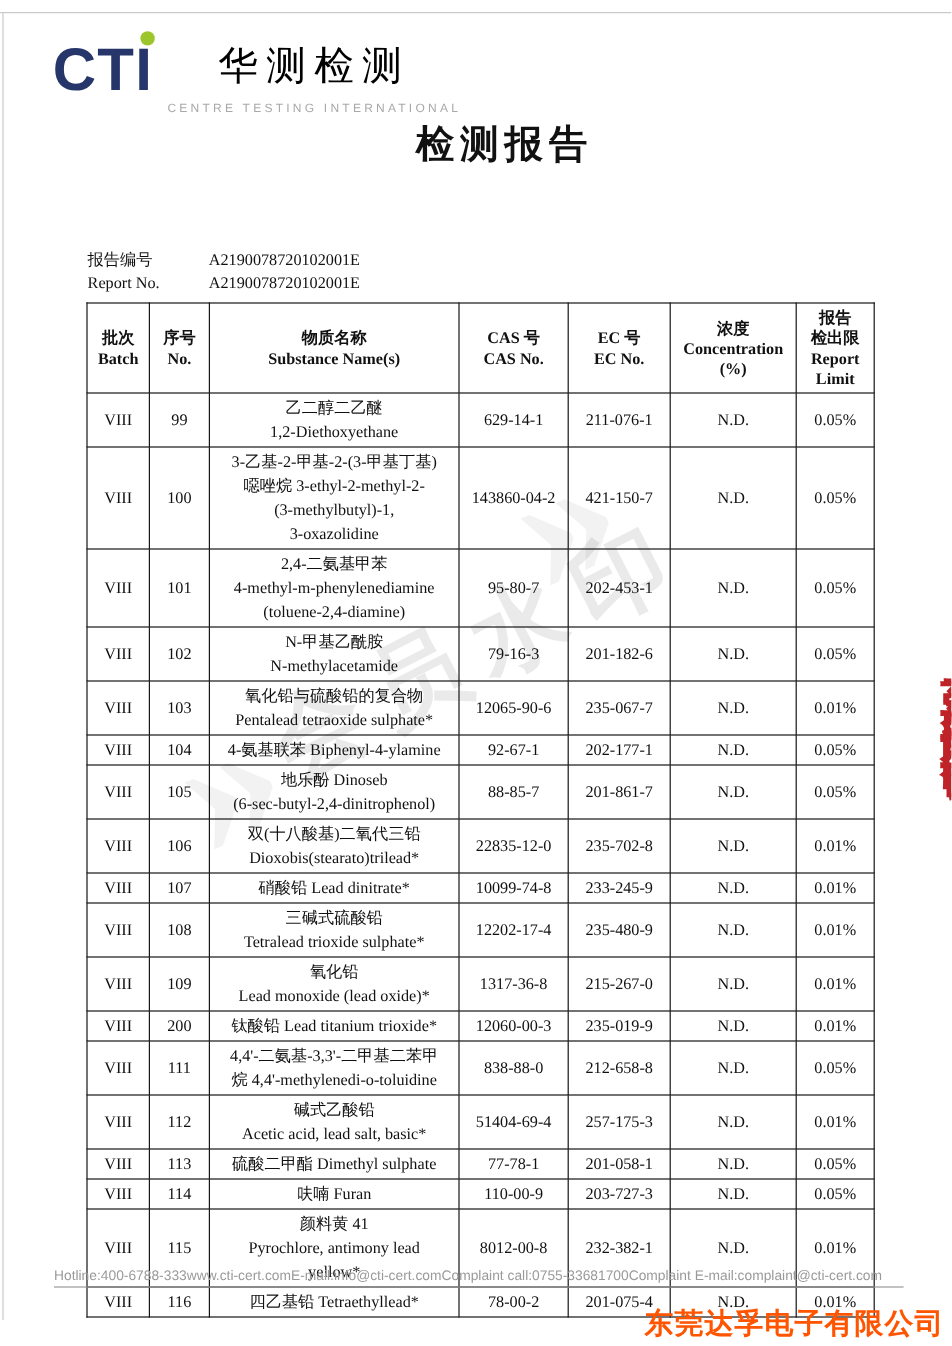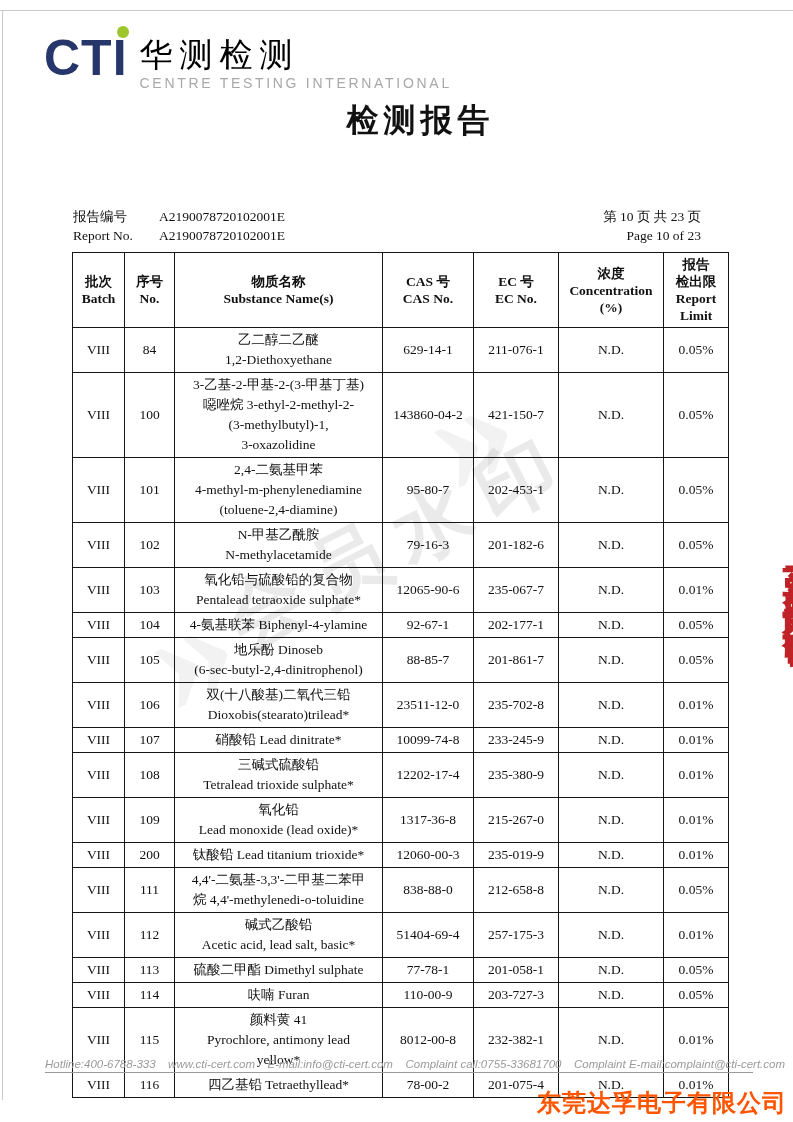--- a/index.html
+++ b/index.html
@@ -9,49 +9,49 @@
     background:#ffffff;
     overflow:hidden;
     font-family:"Liberation Serif","DejaVu Serif",serif;
     color:#111;
   }
   
   .scan-edge-top{position:absolute;left:0;top:10px;width:793px;height:1px;background:#c9c9c9;}
   .scan-edge-left{position:absolute;left:2px;top:10px;width:1px;height:1090px;background:#c9c9c9;}
 
   
-  .logo{position:absolute;left:44px;top:30px;display:flex;align-items:flex-start;}
+  .logo{position:absolute;left:44px;top:30px;display:flex;align-items:flex-start;text-align:center;}
   .logo-cti{
     position:relative;
     font-family:"Liberation Sans","DejaVu Sans",sans-serif;
     font-weight:bold;font-size:50px;line-height:56px;
     color:#26366b;letter-spacing:1px;
   }
   .logo-dot{
     position:absolute;right:-1px;top:-4px;width:12px;height:12px;border-radius:50%;
     background:#9dc62d;
   }
   .logo-cn-block{margin-left:12px;margin-top:8px;}
   .logo-cn{
     font-size:33px;line-height:34px;color:#000000;letter-spacing:7px;
     font-family:"Liberation Sans","DejaVu Sans",sans-serif;
   }
   .logo-en{
-    font-size:14px;letter-spacing:2.7px;color:#a8a8a8;margin-top:3px;
+    font-size:10px;letter-spacing:2.7px;color:#a8a8a8;margin-top:13px;
     font-family:"Liberation Sans","DejaVu Sans",sans-serif;
   }
 
   
   .title-block{position:absolute;left:0;top:100px;width:793px;text-align:center;padding-left:24px;}
   .title-cn{font-size:32px;font-weight:bold;letter-spacing:5px;line-height:40px;}
   .title-en{font-size:30px;font-weight:bold;line-height:40px;margin-top:2px;}
 
   
   .report-info{position:absolute;left:73px;top:207px;width:628px;display:flex;justify-content:space-between;}
-  .ri-left{display:grid;grid-template-columns:82px auto;column-gap:4px;font-size:13.5px;line-height:19px;}
+  .ri-left{display:grid;grid-template-columns:82px auto;column-gap:19px;font-size:13.5px;line-height:19px;}
   .ri-right{text-align:right;font-size:13.5px;line-height:19px;}
 
   
   .report-table{
     position:absolute;left:72px;top:252px;width:656px;
     border-collapse:collapse;table-layout:fixed;
   }
   .report-table th,.report-table td{
     border:1.5px solid #161616;
     text-align:center;vertical-align:middle;
@@ -89,23 +89,23 @@
     writing-mode:vertical-rl;
     font-size:52px;font-weight:bold;color:#bf2327;
     font-family:"Liberation Serif","DejaVu Serif",serif;
     line-height:60px;letter-spacing:8px;
   }
 
   
   .footer-line{position:absolute;left:45px;right:40px;top:1072px;border-top:1px solid #9a9a9a;}
   .footer{
     position:absolute;left:45px;right:8px;top:1058px;
-    display:flex;justify-content:space-between;
+    display:flex;justify-content:flex-start;
     font-family:"Liberation Sans","DejaVu Sans",sans-serif;
-    font-size:11.5px;color:#9a9a9a;white-space:nowrap;font-style:italic;
+    font-size:11.5px;color:#9a9a9a;white-space:nowrap;
   }
   .company-stamp{
     position:absolute;right:6px;top:1087px;
     font-size:24px;font-weight:bold;color:#ff5400;
     letter-spacing:1px;white-space:nowrap;
   }
 </style>
 </head>
 <body>
 
@@ -128,24 +128,20 @@
   <div class="title-block">
     <div class="title-cn">检测报告</div>
   </div>
 
   <div class="report-info">
     <div class="ri-left">
       <span>报告编号</span>
       <span>A2190078720102001E</span>
       <span>Report No.</span>
       <span>A2190078720102001E</span>
-    </div>
-    <div class="ri-right">
-      <div>第 10 页 共 23 页</div>
-      <div>Page 10 of 23</div>
     </div>
   </div>
 
   <div class="wm-chevron one">»</div>
   <div class="wm-chevron two">»</div>
   <div class="watermark">会员水印</div>
 
   <table class="report-table">
     <colgroup>
       <col class="c-batch">
@@ -173,21 +169,21 @@
 (%)</th>
         <th>报告
 检出限
 Report
 Limit</th>
       </tr>
     </thead>
     <tbody>
         <tr>
       <td>VIII</td>
-      <td>84</td>
+      <td>99</td>
       <td>乙二醇二乙醚
 1,2-Diethoxyethane</td>
       <td>629-14-1</td>
       <td>211-076-1</td>
       <td>N.D.</td>
       <td>0.05%</td>
     </tr>
         <tr>
       <td>VIII</td>
       <td>100</td>
@@ -248,41 +244,41 @@
       <td>88-85-7</td>
       <td>201-861-7</td>
       <td>N.D.</td>
       <td>0.05%</td>
     </tr>
         <tr>
       <td>VIII</td>
       <td>106</td>
       <td>双(十八酸基)二氧代三铅
 Dioxobis(stearato)trilead*</td>
-      <td>23511-12-0</td>
+      <td>22835-12-0</td>
       <td>235-702-8</td>
       <td>N.D.</td>
       <td>0.01%</td>
     </tr>
         <tr>
       <td>VIII</td>
       <td>107</td>
       <td>硝酸铅 Lead dinitrate*</td>
       <td>10099-74-8</td>
       <td>233-245-9</td>
       <td>N.D.</td>
       <td>0.01%</td>
     </tr>
         <tr>
       <td>VIII</td>
       <td>108</td>
       <td>三碱式硫酸铅
 Tetralead trioxide sulphate*</td>
       <td>12202-17-4</td>
-      <td>235-380-9</td>
+      <td>235-480-9</td>
       <td>N.D.</td>
       <td>0.01%</td>
     </tr>
         <tr>
       <td>VIII</td>
       <td>109</td>
       <td>氧化铅
 Lead monoxide (lead oxide)*</td>
       <td>1317-36-8</td>
       <td>215-267-0</td>

